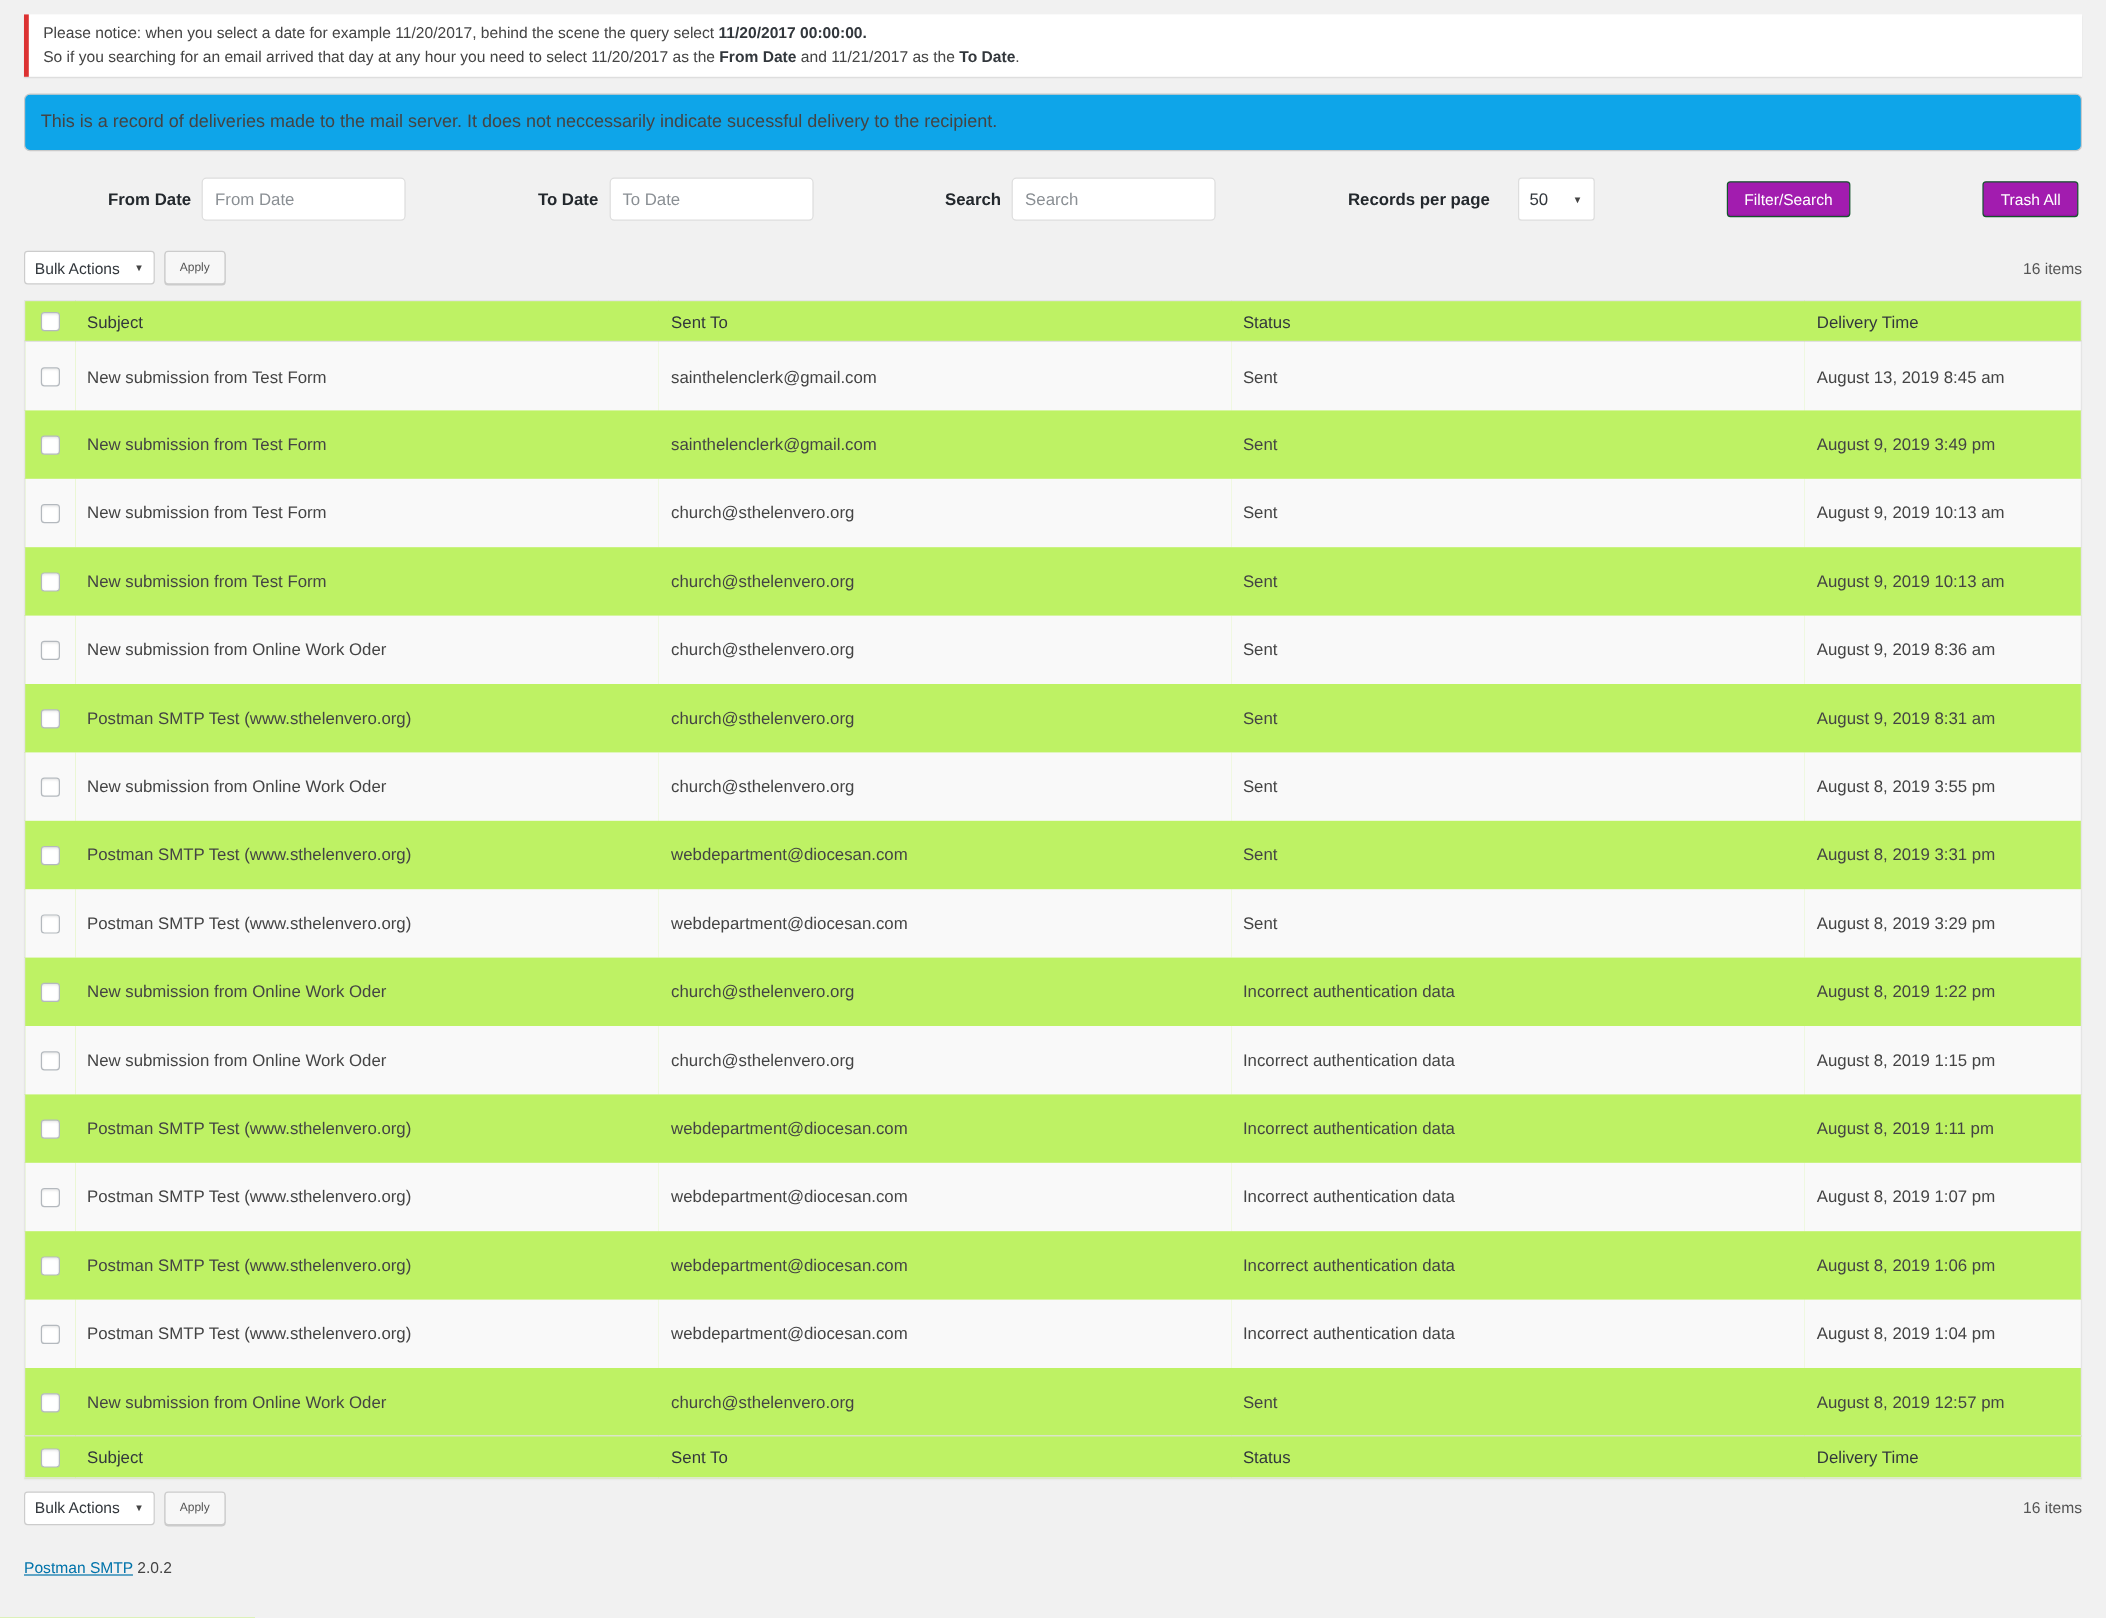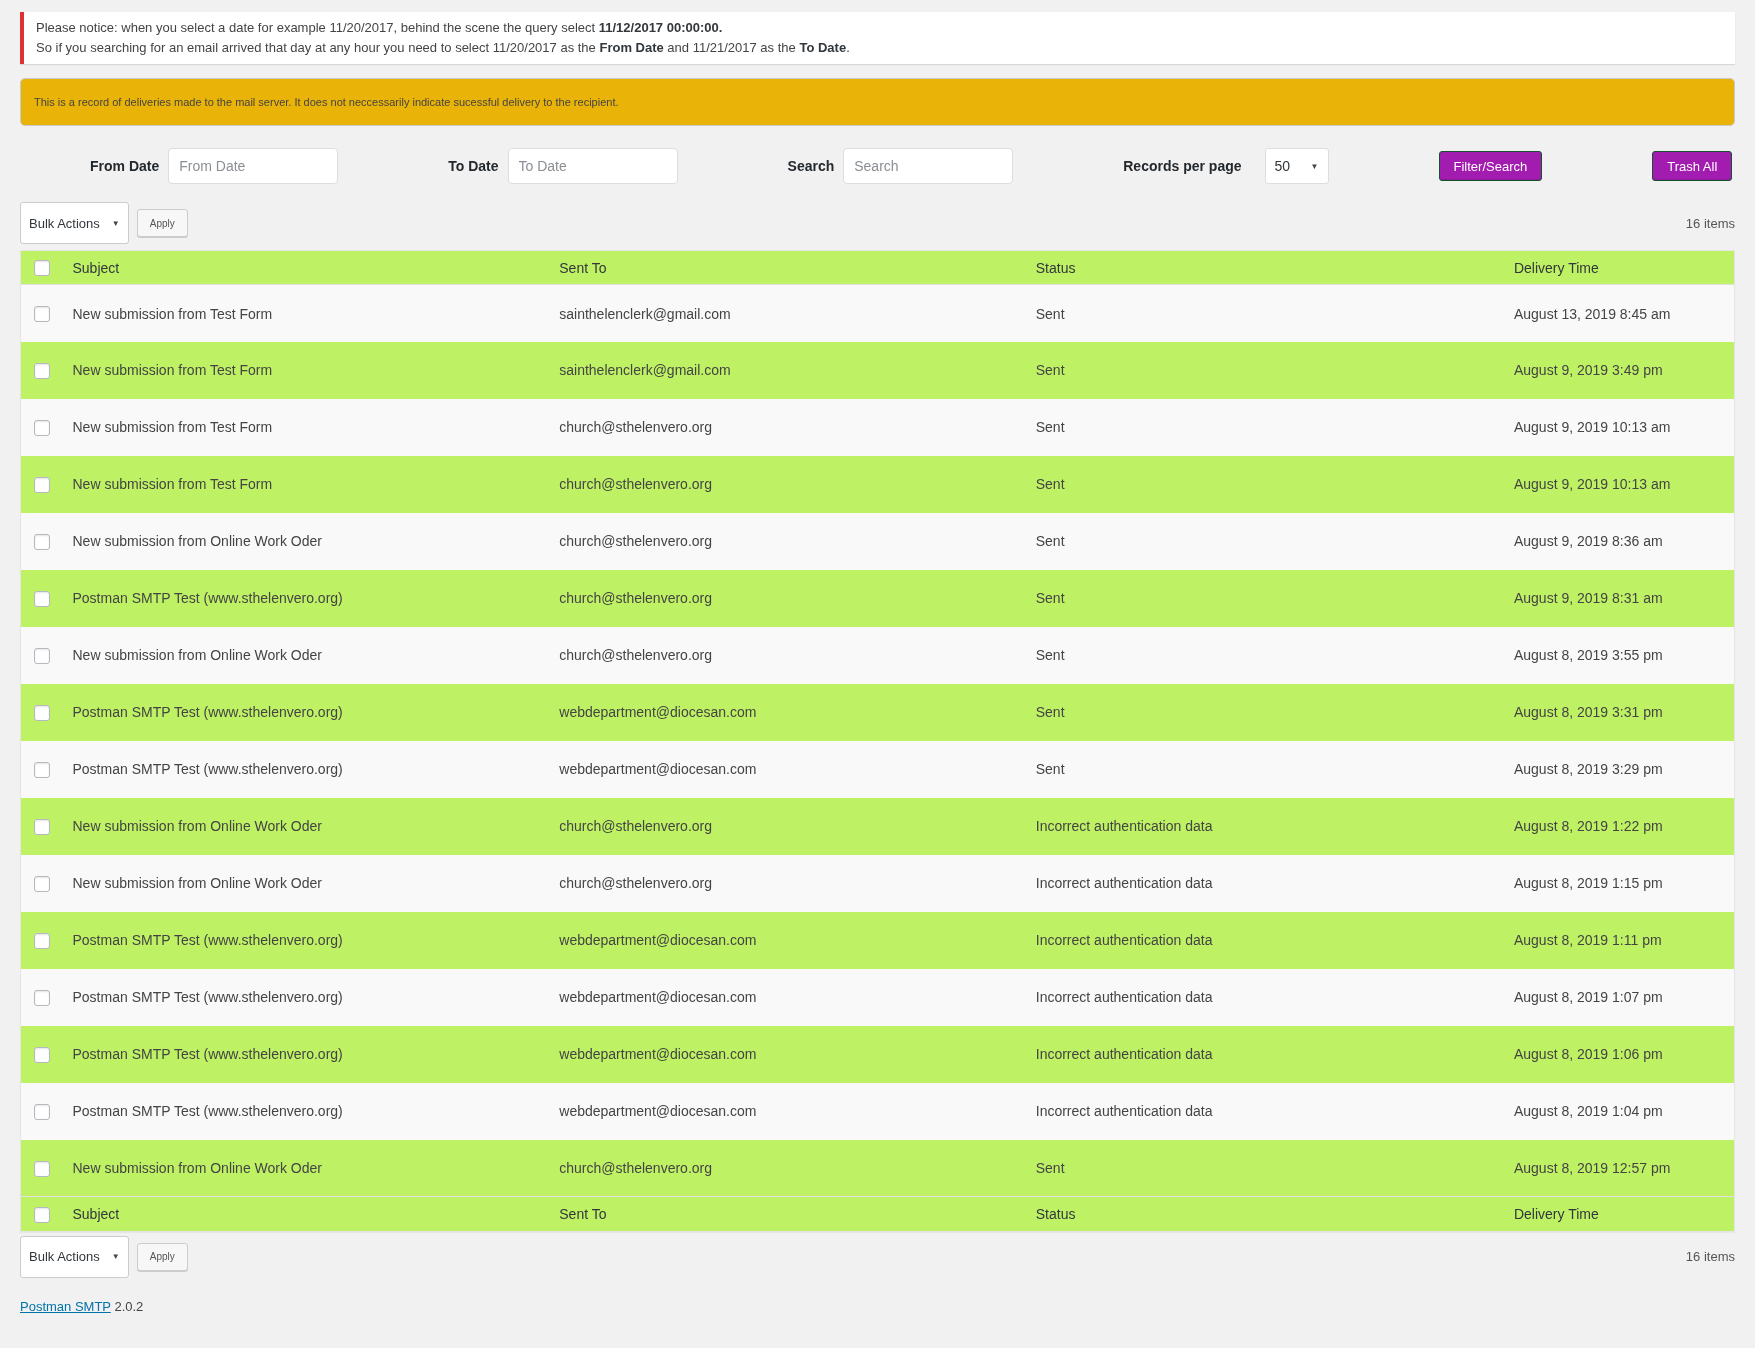--- a/index.html
+++ b/index.html
@@ -30,26 +30,26 @@
     border-left: 4px solid #dc3232;
     box-shadow: 0 1px 1px 0 rgba(0,0,0,.1);
     padding: 5px 12px;
     margin: 2px 0 14px 0;
   }
   .notice p { margin: 2px 0; line-height: 18px; font-size: 13px; color: #444; }
   .notice strong { color: #32373c; }
 
   
   .info-box {
-    background: #eab308;
+    background: #0ea5e9;
     border: 1px solid #c9c9c9;
     border-radius: 5px;
     padding: 15px 13px;
     color: #444;
-    font-size: 11px;
+    font-size: 15px;
     line-height: 16px;
   }
 
   
   .filter-bar {
     display: flex;
     align-items: center;
     padding: 22px 0 24px 0;
   }
   .flabel {
@@ -80,21 +80,21 @@
     align-items: center;
     background: #fff;
     border: 1px solid #ccc;
     border-radius: 3px;
     cursor: pointer;
     color: #32373c;
     white-space: nowrap;
   }
   .wp-select .caret { font-size: 8px; color: #444; margin-left: auto; padding-left: 12px; }
   .wp-select.rpp { height: 36px; min-width: 64px; padding: 0 9px; font-size: 14px; border-color: #ddd; margin-left: 14px; }
-  .wp-select.bulk { height: 42px; min-width: 106px; padding: 0 8px; font-size: 13px; }
+  .wp-select.bulk { height: 28px; min-width: 106px; padding: 0 8px; font-size: 13px; }
 
   .button-primary {
     background: #a21caf;
     border: 1px solid #14532d;
     border-radius: 3px;
     color: #fff;
     font-size: 13px;
     height: 30px;
     padding: 0 14px;
     cursor: pointer;
@@ -184,21 +184,21 @@
   .footer p { margin: 0 0 4px 0; line-height: 17px; }
   .footer a { color: #0073aa; text-decoration: underline; }
 </style>
 </head>
 <body>
 
 <div class="wrap">
 
 
   <div class="notice">
-    <p><span>Please notice: when you select a date for example 11/20/2017, behind the scene the query select </span><strong>11/12/2017 00:00:00.</strong></p>
+    <p><span>Please notice: when you select a date for example 11/20/2017, behind the scene the query select </span><strong>11/20/2017 00:00:00.</strong></p>
     <p><span>So if you searching for an email arrived that day at any hour you need to select 11/20/2017 as the </span><strong>From Date</strong><span> and 11/21/2017 as the </span><strong>To Date</strong><span>.</span></p>
   </div>
 
   <div class="info-box">
     <span>This is a record of deliveries made to the mail server. It does not neccessarily indicate sucessful delivery to the recipient.</span>
   </div>
 
   <div class="filter-bar">
     <label class="flabel lead">From Date</label>
     <input type="text" class="ftext" placeholder="From Date" style="">

